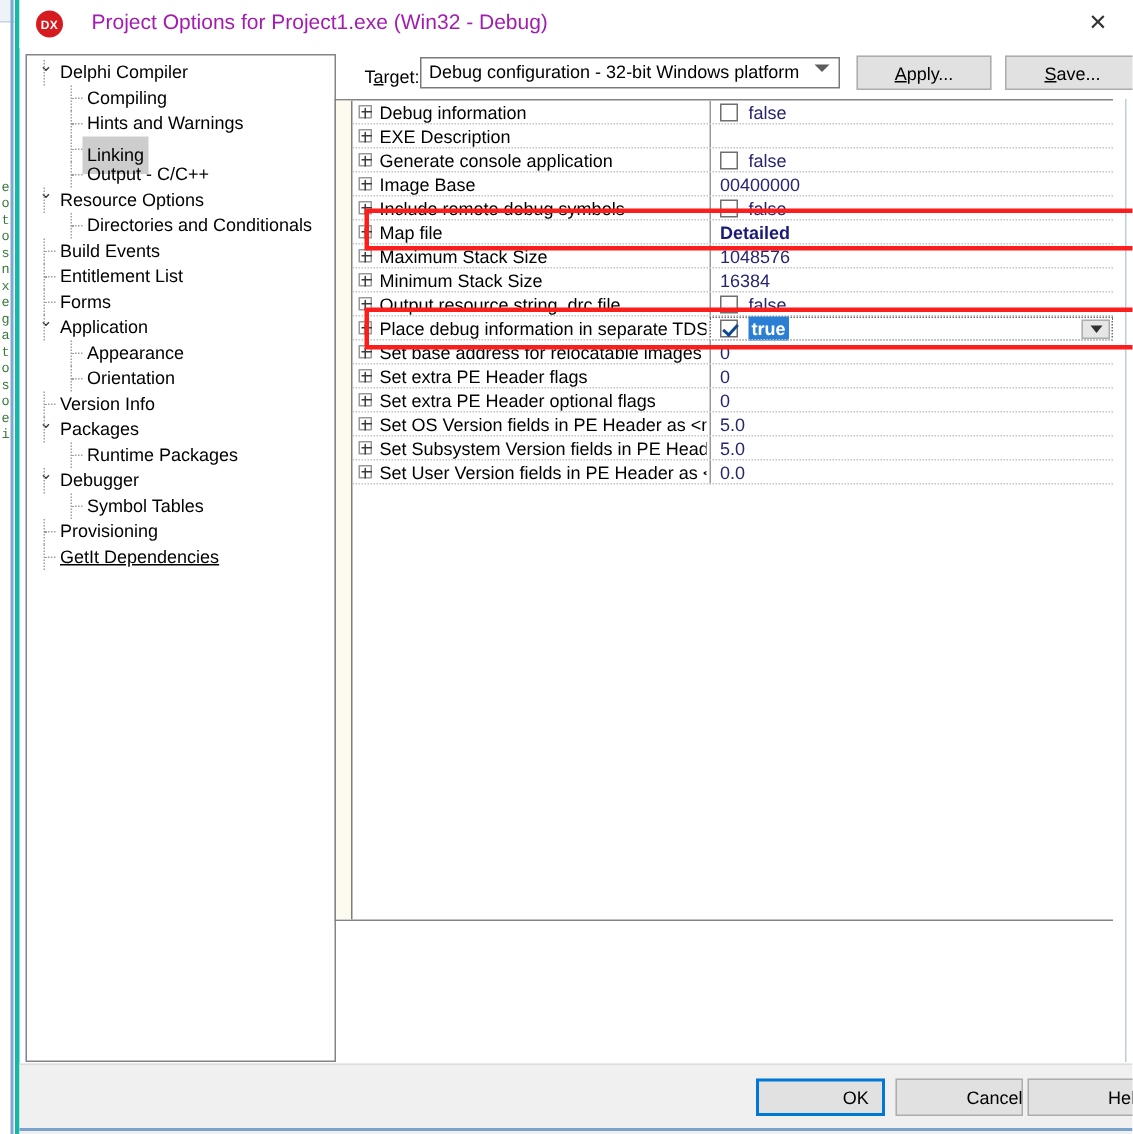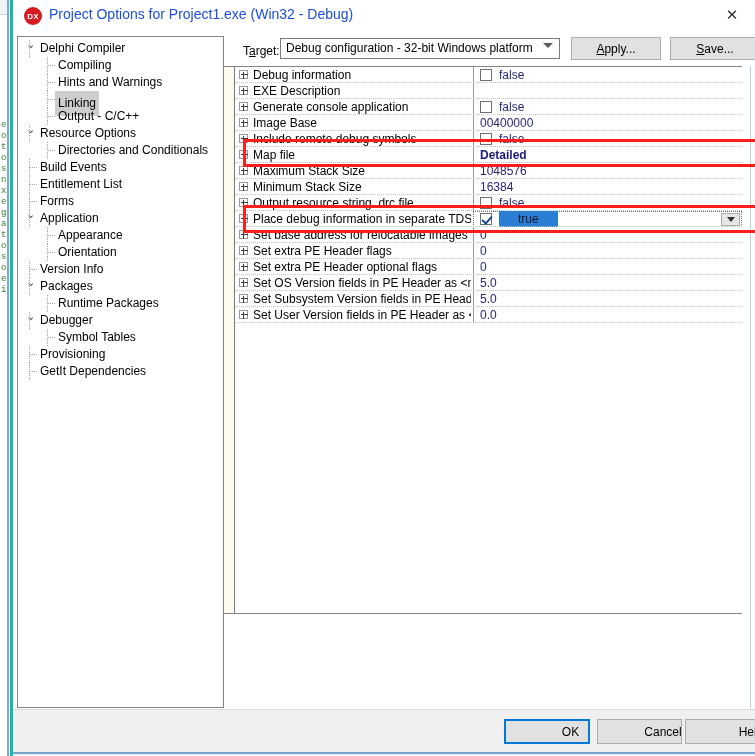--- a/index.html
+++ b/index.html
@@ -34,22 +34,22 @@
     position:absolute;left:0;top:0;right:0;height:32px;
     background:#ffffff;
   }
   #dx-logo{
     position:absolute;left:11px;top:7px;width:18px;height:18px;border-radius:50%;
     background:#d71920;color:#fff;font-size:8px;font-weight:bold;
     display:flex;align-items:center;justify-content:center;
     letter-spacing:0.3px;
   }
   #title-text{
-    position:absolute;left:36px;top:6px;
-    font-size:14px;color:#1d4ed8;white-space:nowrap;
+    position:absolute;left:48px;top:6px;
+    font-size:14px;color:#a21caf;white-space:nowrap;
   }
   #close-btn{
     position:absolute;right:0;top:0;width:46px;height:30px;
     display:flex;align-items:center;justify-content:center;
     font-size:15px;color:#333;cursor:default;
   }
   #title-underline{position:absolute;left:0;top:31px;right:0;height:1px;background:#ffffff;}
 
   
   #tree-panel{
@@ -100,21 +100,21 @@
   .expand{
     position:absolute;left:4px;top:3px;width:9px;height:9px;
     border:1px solid #9a9a9a;background:#fff;box-sizing:border-box;
   }
   .expand:before{content:"";position:absolute;left:3px;top:1px;width:1px;height:7px;background:#3a3a3a;}
   .expand:after{content:"";position:absolute;left:1px;top:3px;width:7px;height:1px;background:#3a3a3a;}
   .pname{position:absolute;left:18px;top:0;overflow:hidden;}
   .coldiv{position:absolute;left:238px;top:0;width:1px;height:100%;background:#9a9a9a;}
   .pval{position:absolute;left:245px;top:0;color:#262673;}
   .pval.bold{font-weight:bold;color:#1a1a7a;}
-  .pval.sel{background:#2a7fd4;color:#0f172a;padding:0 19px;}
+  .pval.sel{background:#2a7fd4;color:#ffffff;padding:0 2px;font-weight:bold;}
   .pchk{
     position:absolute;left:245px;top:2px;width:12px;height:12px;
     border:1px solid #6f6f6f;background:#fff;box-sizing:border-box;
   }
   .pchk.checked:after{
     content:"";position:absolute;left:3px;top:0px;width:4px;height:8px;
     border:solid #104a8c;border-width:0 2px 2px 0;transform:rotate(42deg);
   }
   .pval.offset{left:264px;}
   .editor-box{
@@ -287,21 +287,21 @@
           <span class="lbl" style="left: 40px;">Symbol Tables</span>
         </div>
         <div class="tnode">
           <span class="dot-h" style="left: 11px; top: 8px; width: 8px;"></span>
           <span class="dot-v" style="left: 11px; top: 0px; height: 17px;"></span>
           <span class="lbl" style="left: 22px;">Provisioning</span>
         </div>
         <div class="tnode">
           <span class="dot-h" style="left: 11px; top: 8px; width: 8px;"></span>
           <span class="dot-v" style="left: 11px; top: 0px; height: 17px;"></span>
-          <span class="lbl" style="left: 22px;">GetIt Dependencies</span>
+          <span class="lbl" style="left: 22px; text-decoration: underline;">GetIt Dependencies</span>
         </div>
       </div>
   </div>
 
   <div id="target-label">
     <span>T</span><u>a</u><span>rget:</span>
   </div>
   <div id="target-combo">
     <span>Debug configuration - 32-bit Windows platform</span>
     <span class="arrow"></span>

